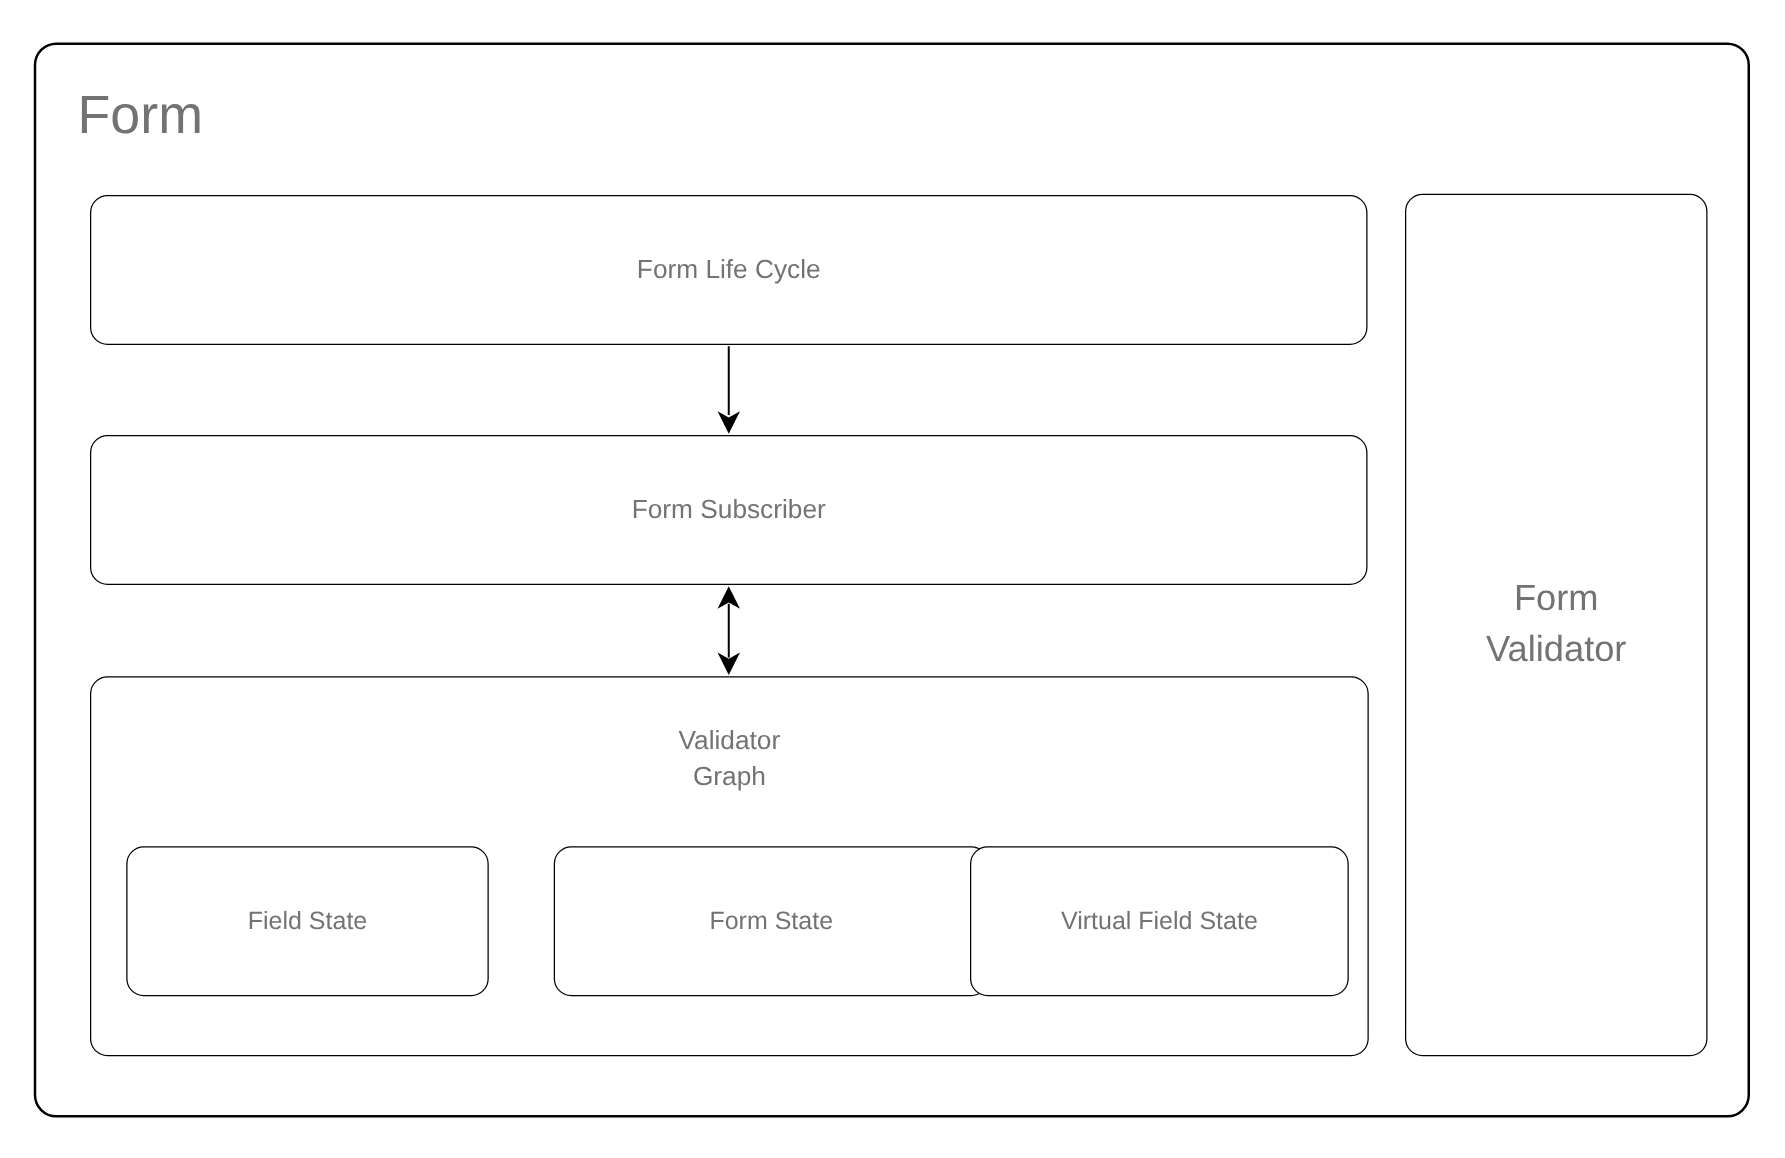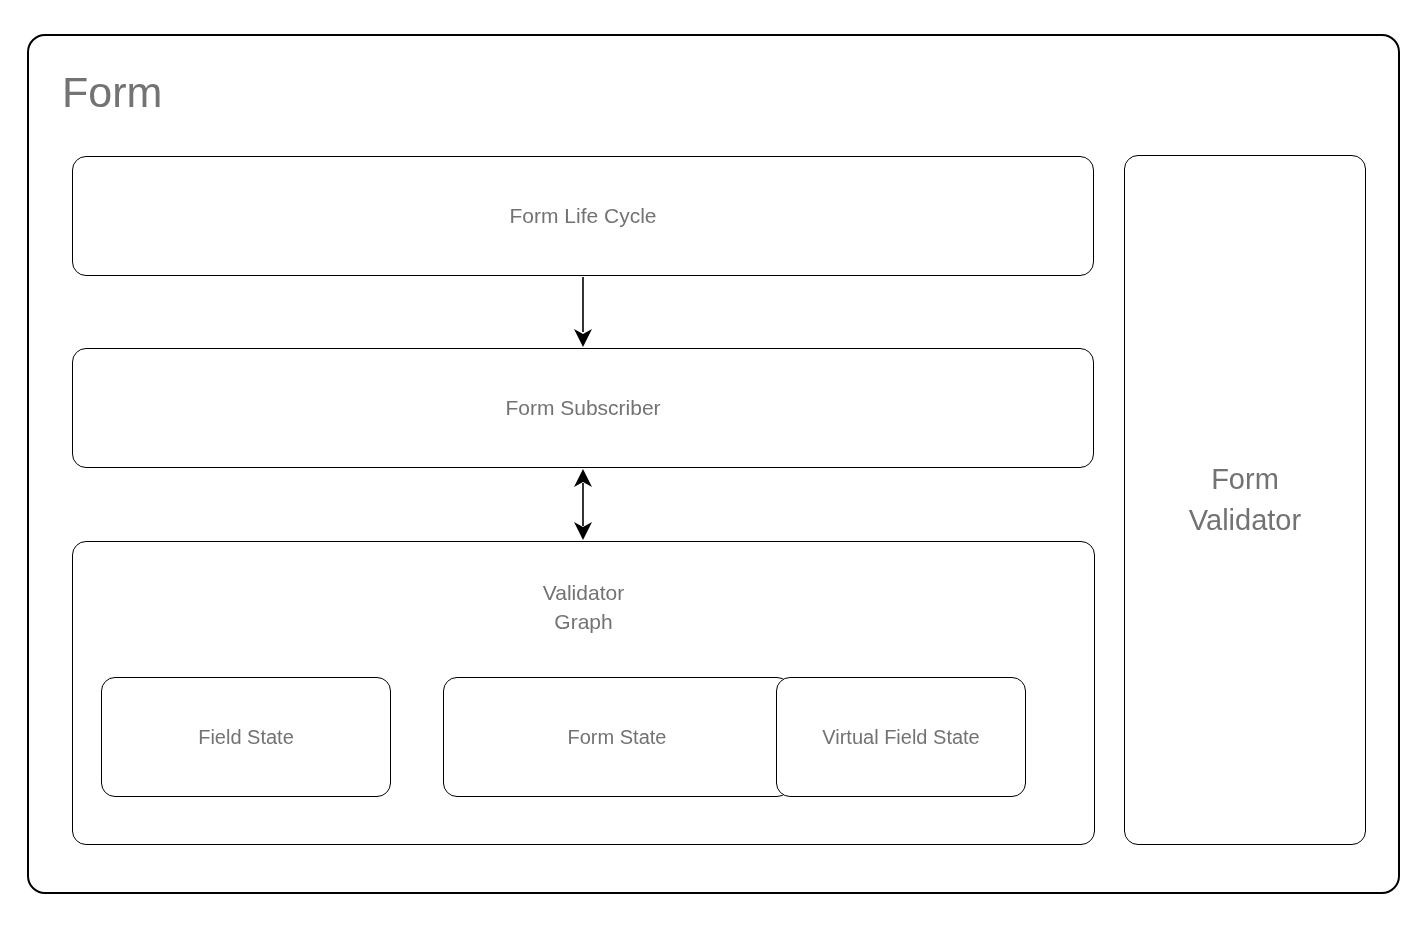--- a/index.html
+++ b/index.html
@@ -86,21 +86,21 @@
   .node-form-state {
     left: 443px;
     top: 677px;
     width: 348px;
     height: 120px;
     font-size: 20px;
   }
   .node-virtual-field-state {
     left: 776px;
     top: 677px;
-    width: 250px;
+    width: 303px;
     height: 120px;
     font-size: 20px;
   }
   .node-validator {
     left: 1124px;
     top: 155px;
     width: 242px;
     height: 690px;
     font-size: 29px;
     line-height: 41px;

